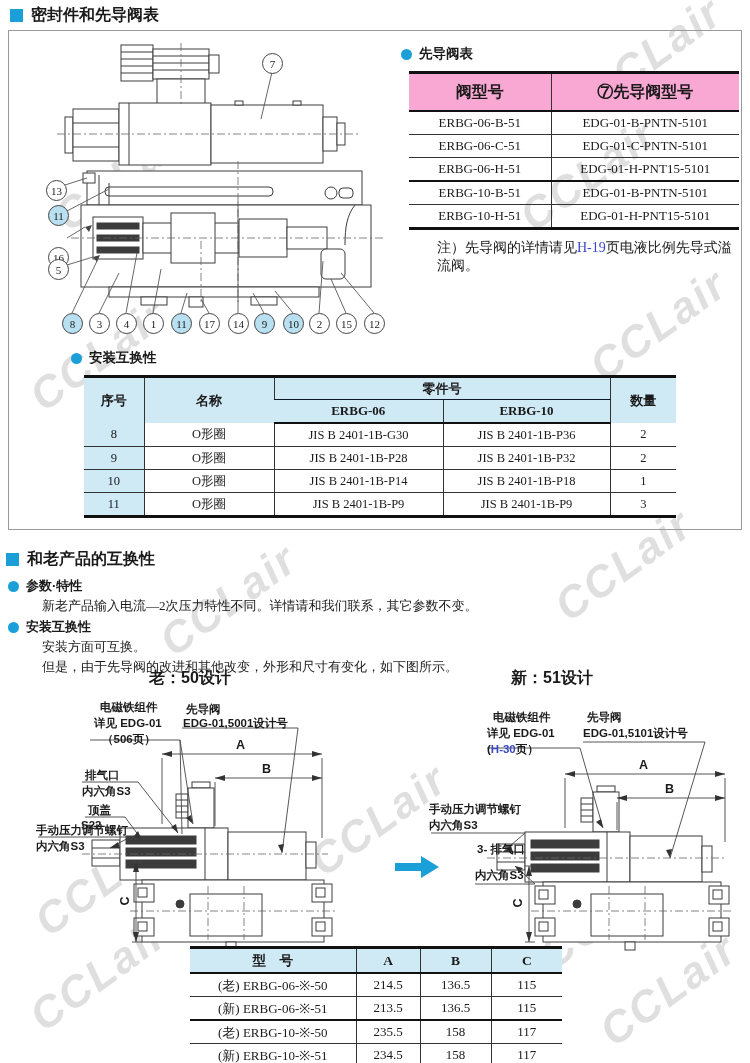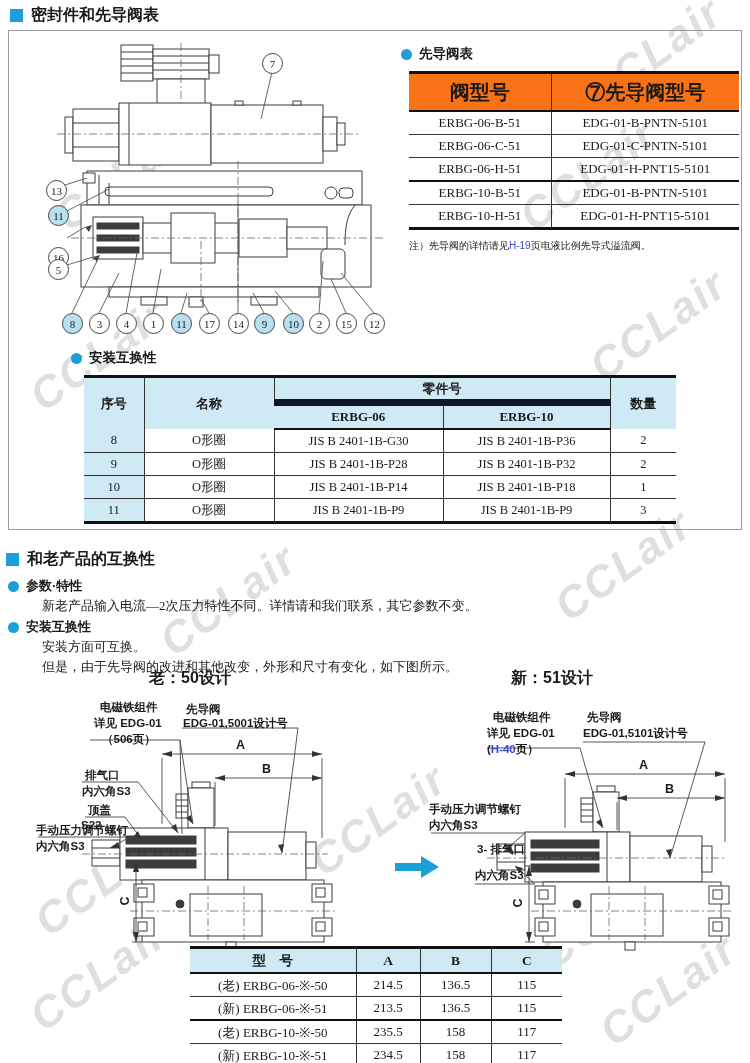--- a/index.html
+++ b/index.html
@@ -9,34 +9,34 @@
       color:#c6c6c6;opacity:.55;transform:rotate(-36deg);letter-spacing:2px;pointer-events:none;white-space:nowrap;}
   .layer{position:absolute;z-index:1;}
   .sec-header{display:flex;align-items:center;font-weight:bold;font-size:16px;}
   .sq{width:13px;height:13px;background:#1b9fd8;margin-right:8px;flex:0 0 auto;}
   .dot{width:11px;height:11px;border-radius:50%;background:#1b9fd8;margin-right:7px;flex:0 0 auto;}
   .tbl-title{display:flex;align-items:center;font-weight:bold;font-size:13.5px;}
   .main-box{position:absolute;left:8px;top:30px;width:732px;height:498px;border:1px solid #9a9a9a;z-index:1;}
   table{border-collapse:collapse;}
   
   .pilot-table{width:330px;font-family:"Liberation Serif","DejaVu Serif",serif;}
-  .pilot-table th{background:#f97316;border-top:3px solid #111;border-bottom:2px solid #111;
-      height:34px;font-size:20px;font-weight:bold;margin-top:36px;}
+  .pilot-table th{background:#f9a8d4;border-top:3px solid #111;border-bottom:2px solid #111;
+      height:34px;font-size:16px;font-weight:bold;margin-top:36px;}
   .pilot-table th:first-child,.pilot-table td:first-child{border-right:1px solid #333;}
   .pilot-table td{border-bottom:1px solid #333;height:20px;text-align:center;font-size:13px;}
   .pilot-table tr.grp td{border-top:2px solid #111;}
   .pilot-table tr:last-child td{border-bottom:3px solid #111;}
-  .note{font-family:Liberation Sans, sans-serif;font-size:10px;}
+  .note{font-family:Liberation Serif, serif;font-size:14px;margin-left:28px;}
   .blue-link{color:#3948c6;}
   
   .seal-table{width:592px;font-family:"Liberation Serif","DejaVu Serif",serif;font-size:12.5px;}
   .seal-table th{background:#cfe9f5;font-size:13px;font-weight:bold;}
   .seal-table .hr1 th{border-top:3px solid #111;height:19px;}
   .seal-table .hr2 th{border-bottom:2px solid #111;height:20px;}
-  .seal-table th.part{border-bottom:7px solid #0f172a;}
+  .seal-table th.part{border-bottom:1px solid #0f172a;}
   .seal-table td{border-bottom:1px solid #333;height:20px;text-align:center;}
   .seal-table td.no{background:#cfe9f5;}
   .seal-table td,.seal-table th{border-left:1px solid #333;}
   .seal-table td:first-child,.seal-table th:first-child{border-left:none;}
   .seal-table tr:last-child td{border-bottom:3px solid #111;}
   
   .dim-table{width:372px;font-family:"Liberation Serif","DejaVu Serif",serif;}
   .dim-table th{background:#cfe9f5;border-top:3px solid #111;border-bottom:2px solid #111;height:21px;font-size:13.5px;}
   .dim-table td{border-bottom:1px solid #333;height:20px;text-align:center;font-size:13px;}
   .dim-table td,.dim-table th{border-left:1px solid #333;}
@@ -453,21 +453,21 @@
         <polygon points="104,176 101,186 107,186"></polygon>
           <polygon points="104,252 101,242 107,242"></polygon>
         <polygon points="178,138 171,132 176,129"></polygon>
           <polygon points="245,168 241,160 247,159"></polygon>
         <polygon points="78,162 86,156 88,162"></polygon>
           <polygon points="90,176 98,178 94,183"></polygon>
       </g>
     </svg>
     <div class="dg-label" style="left:68px;top:20px">电磁铁组件</div>
     <div class="dg-label" style="left:62px;top:36px">详见 EDG-01</div>
-    <div class="dg-label" style="left:62px;top:52px"><span>(</span><span class="blue-link">H-40</span><span>页）</span></div>
+    <div class="dg-label" style="left:62px;top:52px"><span>(</span><span class="blue-link">H-30</span><span>页）</span></div>
     <div class="dg-label" style="left:162px;top:20px">先导阀</div>
     <div class="dg-label" style="left:158px;top:36px">EDG-01,5101设计号</div>
     <div class="dg-label" style="left:4px;top:112px">手动压力调节螺钉</div>
     <div class="dg-label" style="left:4px;top:128px">内六角S3</div>
     <div class="dg-label" style="left:52px;top:152px">3- 排气口</div>
     <div class="dg-label" style="left:50px;top:178px">内六角S3</div>
     <div class="dim-letter" style="left:214px;top:68px">A</div>
     <div class="dim-letter" style="left:240px;top:92px">B</div>
     <div class="dim-letter" style="left:88px;top:206px;transform:rotate(-90deg)">C</div>
   </div>

